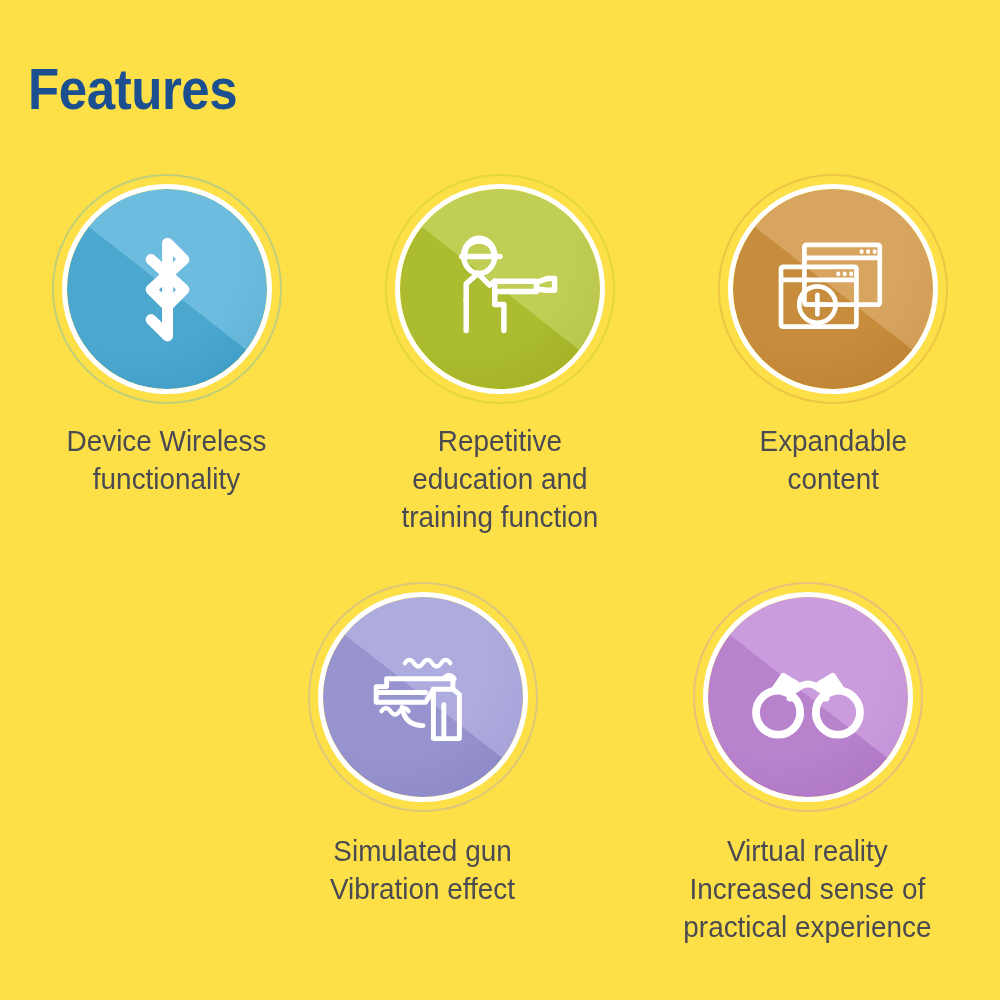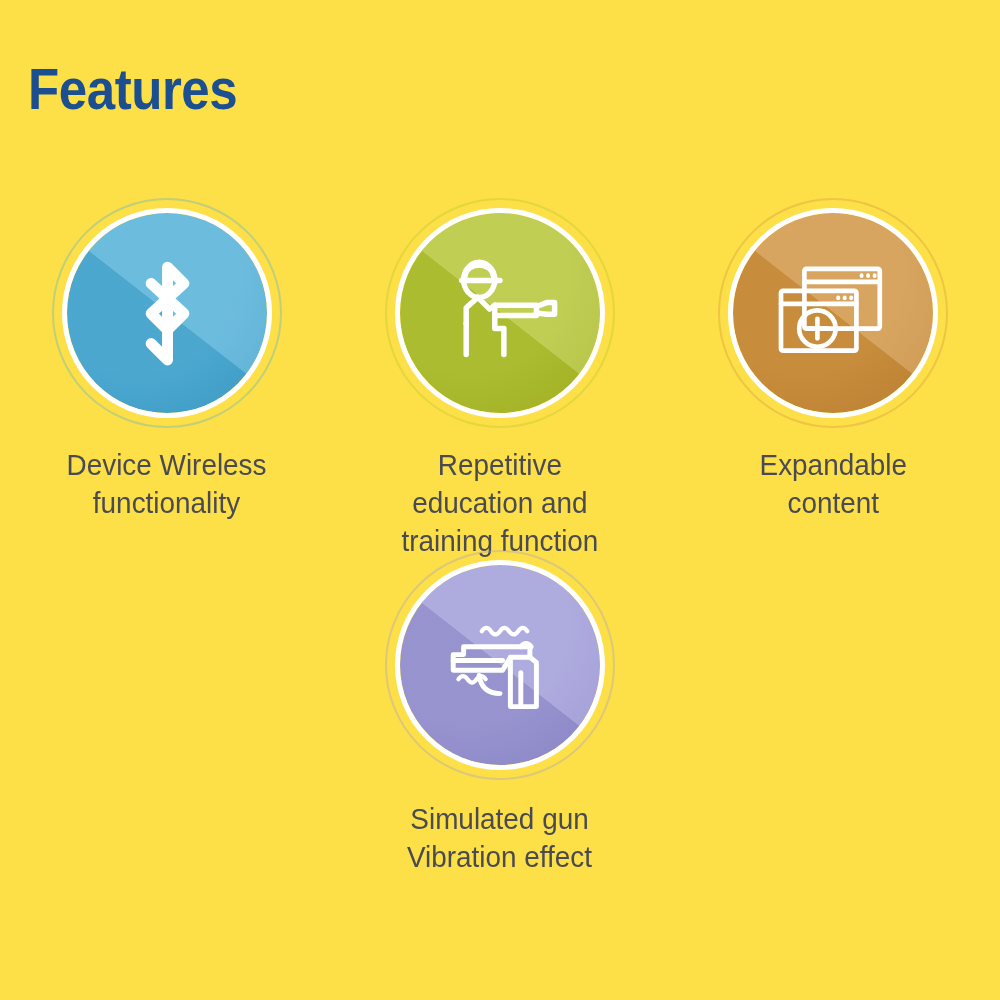--- a/index.html
+++ b/index.html
@@ -39,22 +39,22 @@
     white-space: nowrap;
   }
 
   
   .row {
     position: absolute;
     display: flex;
     width: 1000px;
     justify-content: center;
   }
-  .row-top    { left: 0; top: 204px; }
-  .row-bottom { left: 0; top: 556px; }
+  .row-top    { left: 0; top: 180px; }
+  .row-bottom { left: 0; top: 588px; justify-content: flex-end; }
 
   .feature {
     width: 333px;
     display: flex;
     flex-direction: column;
     align-items: center;
   }
   .row-bottom .feature { width: 385px; }
 
   
@@ -243,16 +243,39 @@
 
             <path d="M58 44 L58 82 L78 82 L78 48 L73 44"></path>
             <line x1="66" y1="56" x2="66" y2="80"></line>
           </g>
         </svg>
       </div>
       <div class="label" style="color: rgb(74, 74, 82);">Simulated gun
 Vibration effect</div>
     </div>
 
+    <div class="feature">
+      <div class="badge" id="badge-4" style="color: rgb(192, 136, 214);">
+        <div class="disc">
+          <div class="fill" id="fill-4" style="background: radial-gradient(circle at 34% 30%, rgb(192, 136, 214) 0%, rgb(192, 136, 214) 52%, rgb(179, 119, 204) 100%);"></div>
+          <div class="gloss"></div>
+        </div>
+        <svg class="art" viewBox="0 0 100 100">
+          <g fill="none" stroke="#ffffff" stroke-width="6" stroke-linecap="round" stroke-linejoin="round">
+
+            <circle cx="27" cy="62" r="17"></circle>
+            <path d="M23 46 L31 34 L41 40 L36 51" fill="#ffffff" stroke-width="5"></path>
+
+            <circle cx="73" cy="62" r="17"></circle>
+            <path d="M77 46 L69 34 L59 40 L64 51" fill="#ffffff" stroke-width="5"></path>
+
+            <path d="M41 44 q9 -8 18 0" stroke-width="5"></path>
+          </g>
+        </svg>
+      </div>
+      <div class="label" style="color: rgb(74, 74, 82);">Virtual reality
+Increased sense of
+practical experience</div>
+    </div>
 
   </div>
 
 </div>
 
 </body></html>

